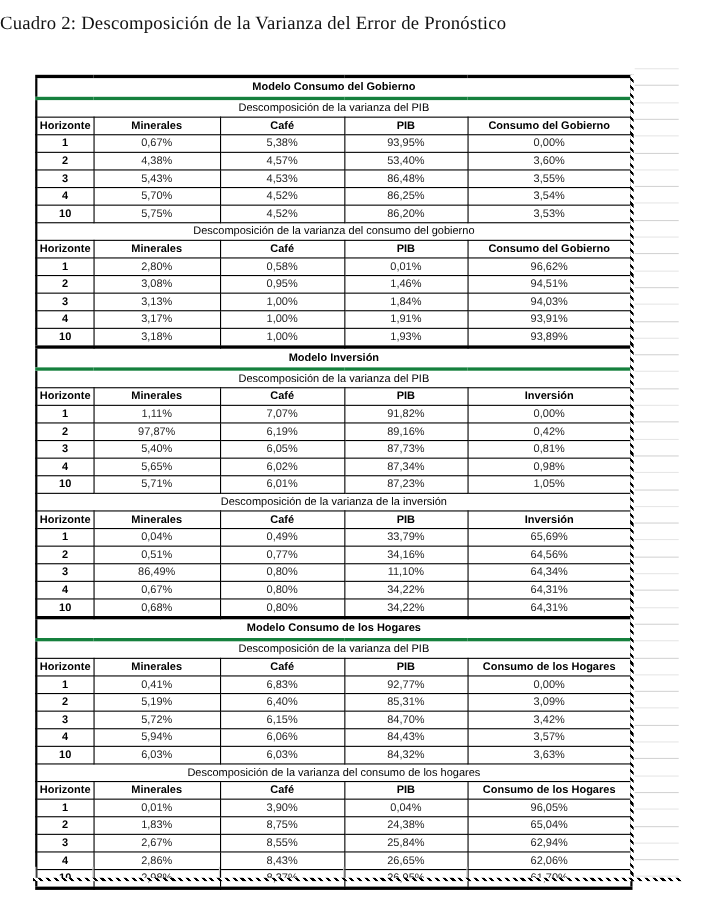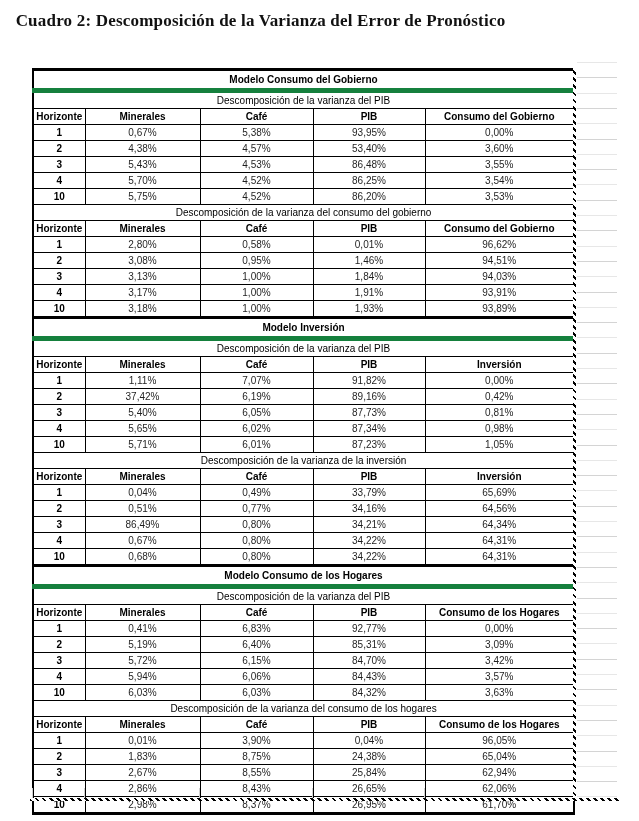--- a/index.html
+++ b/index.html
@@ -1,36 +1,36 @@
 <!DOCTYPE html>
 <html><head>
 <meta charset="utf-8">
 <style>
   html,body{margin:0;padding:0;}
   body{
     width:639px;height:821px;position:relative;background:#ffffff;
     font-family:"Liberation Sans",sans-serif;overflow:hidden;
   }
   .title{
-    position:absolute;top:11px;left:0;width:521px;text-align:center;
-    font-family:"Liberation Serif",serif;font-weight:bold;font-size:17px;
+    position:absolute;top:11px;left:0;width:521px;
+    font-family:"Liberation Serif",serif;font-weight:normal;font-size:17px;
     color:#111;letter-spacing:0.2px;
   }
   table.vartable{
     position:absolute;left:32px;top:68px;width:541px;
     border-collapse:collapse;table-layout:fixed;
     font-size:10px;color:#1f1f1f;
   }
   table.vartable td{
     border:1px solid #000;text-align:center;vertical-align:middle;
     padding:0;height:15px;line-height:15px;overflow:hidden;white-space:nowrap;
   }
   table.vartable{border:2px solid #000;border-bottom:3px solid #000;}
   tr.modelo td{
-    border-top:3px solid #000;border-bottom:5px solid #15803d;
+    border-top:3px solid #000;border-bottom:3px solid #15803d;
     font-weight:bold;height:17px;line-height:17px;color:#000;
   }
   tr.subtitle td{font-weight:normal;color:#000;}
   tr.colhead td{font-weight:bold;color:#000;}
   tr.data td:first-child{font-weight:bold;color:#000;}
   
   .ants-v{
     position:absolute;left:573px;top:68px;width:3px;height:733px;
     background:repeating-linear-gradient(45deg,#000 0 2px,#fff 2px 5px);
   }
@@ -167,21 +167,21 @@
       </tr>
       <tr class="data">
         <td>1</td>
         <td>1,11%</td>
         <td>7,07%</td>
         <td>91,82%</td>
         <td>0,00%</td>
       </tr>
       <tr class="data">
         <td>2</td>
-        <td>37,42%</td>
+        <td>97,87%</td>
         <td>6,19%</td>
         <td>89,16%</td>
         <td>0,42%</td>
       </tr>
       <tr class="data">
         <td>3</td>
         <td>5,40%</td>
         <td>6,05%</td>
         <td>87,73%</td>
         <td>0,81%</td>
@@ -221,21 +221,21 @@
         <td>2</td>
         <td>0,51%</td>
         <td>0,77%</td>
         <td>34,16%</td>
         <td>64,56%</td>
       </tr>
       <tr class="data">
         <td>3</td>
         <td>86,49%</td>
         <td>0,80%</td>
-        <td>34,21%</td>
+        <td>11,10%</td>
         <td>64,34%</td>
       </tr>
       <tr class="data">
         <td>4</td>
         <td>0,67%</td>
         <td>0,80%</td>
         <td>34,22%</td>
         <td>64,31%</td>
       </tr>
       <tr class="data">

